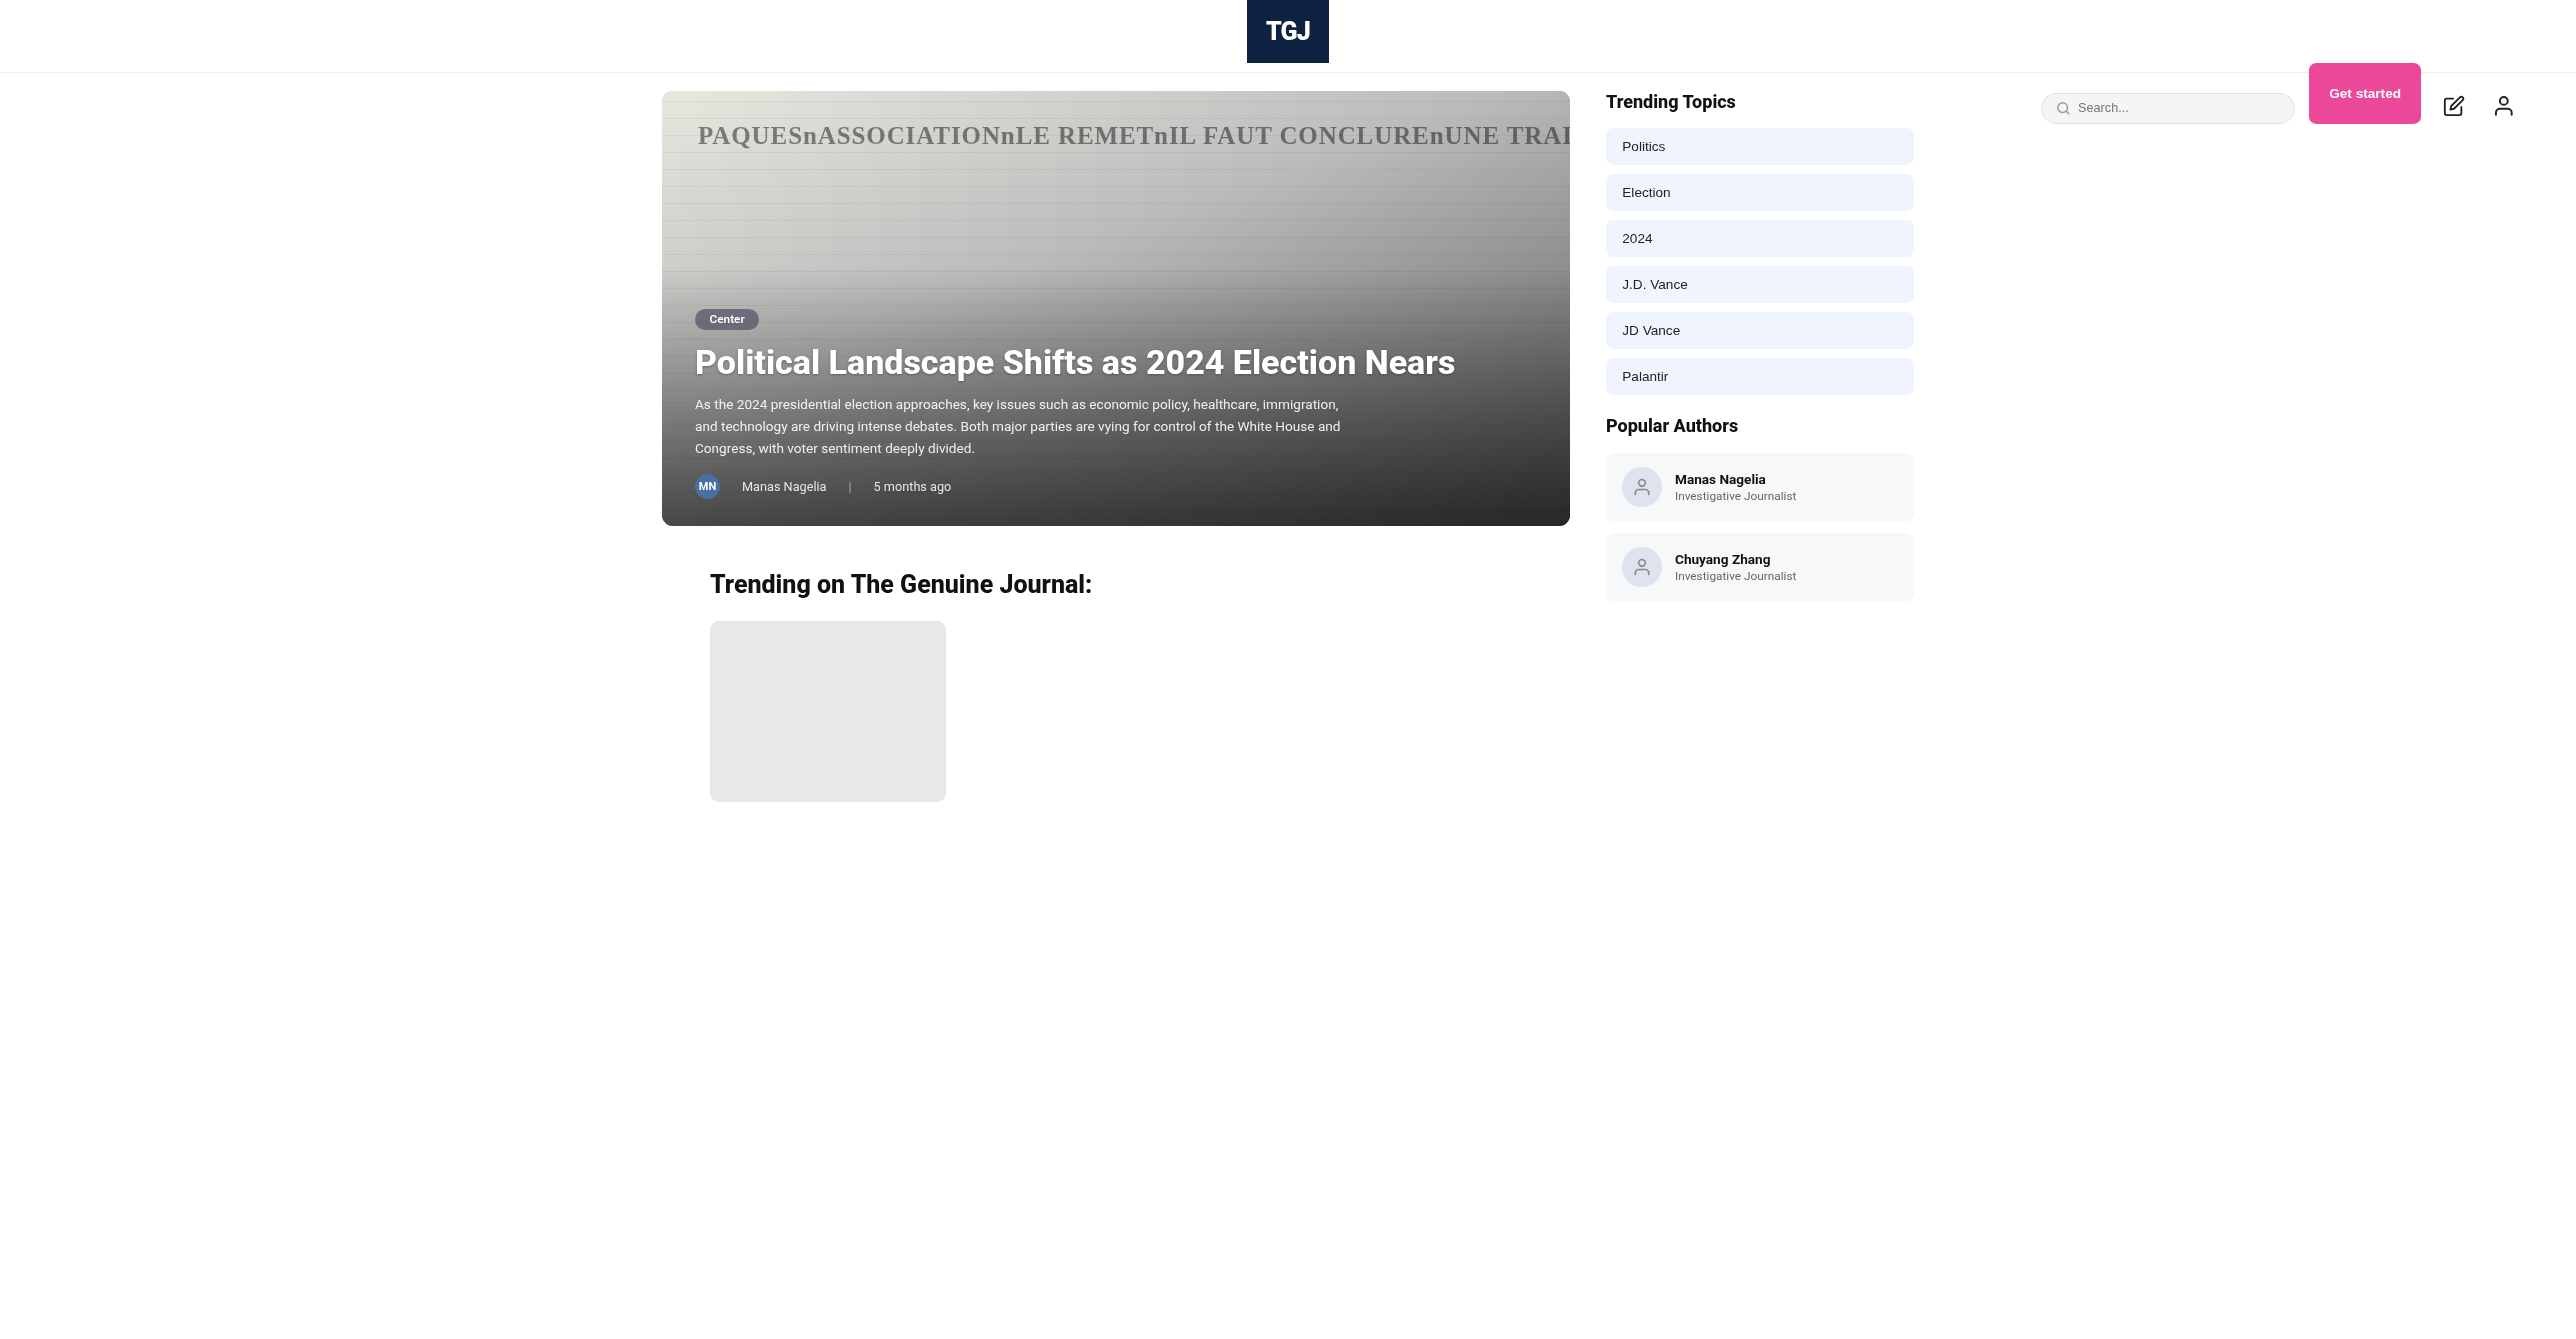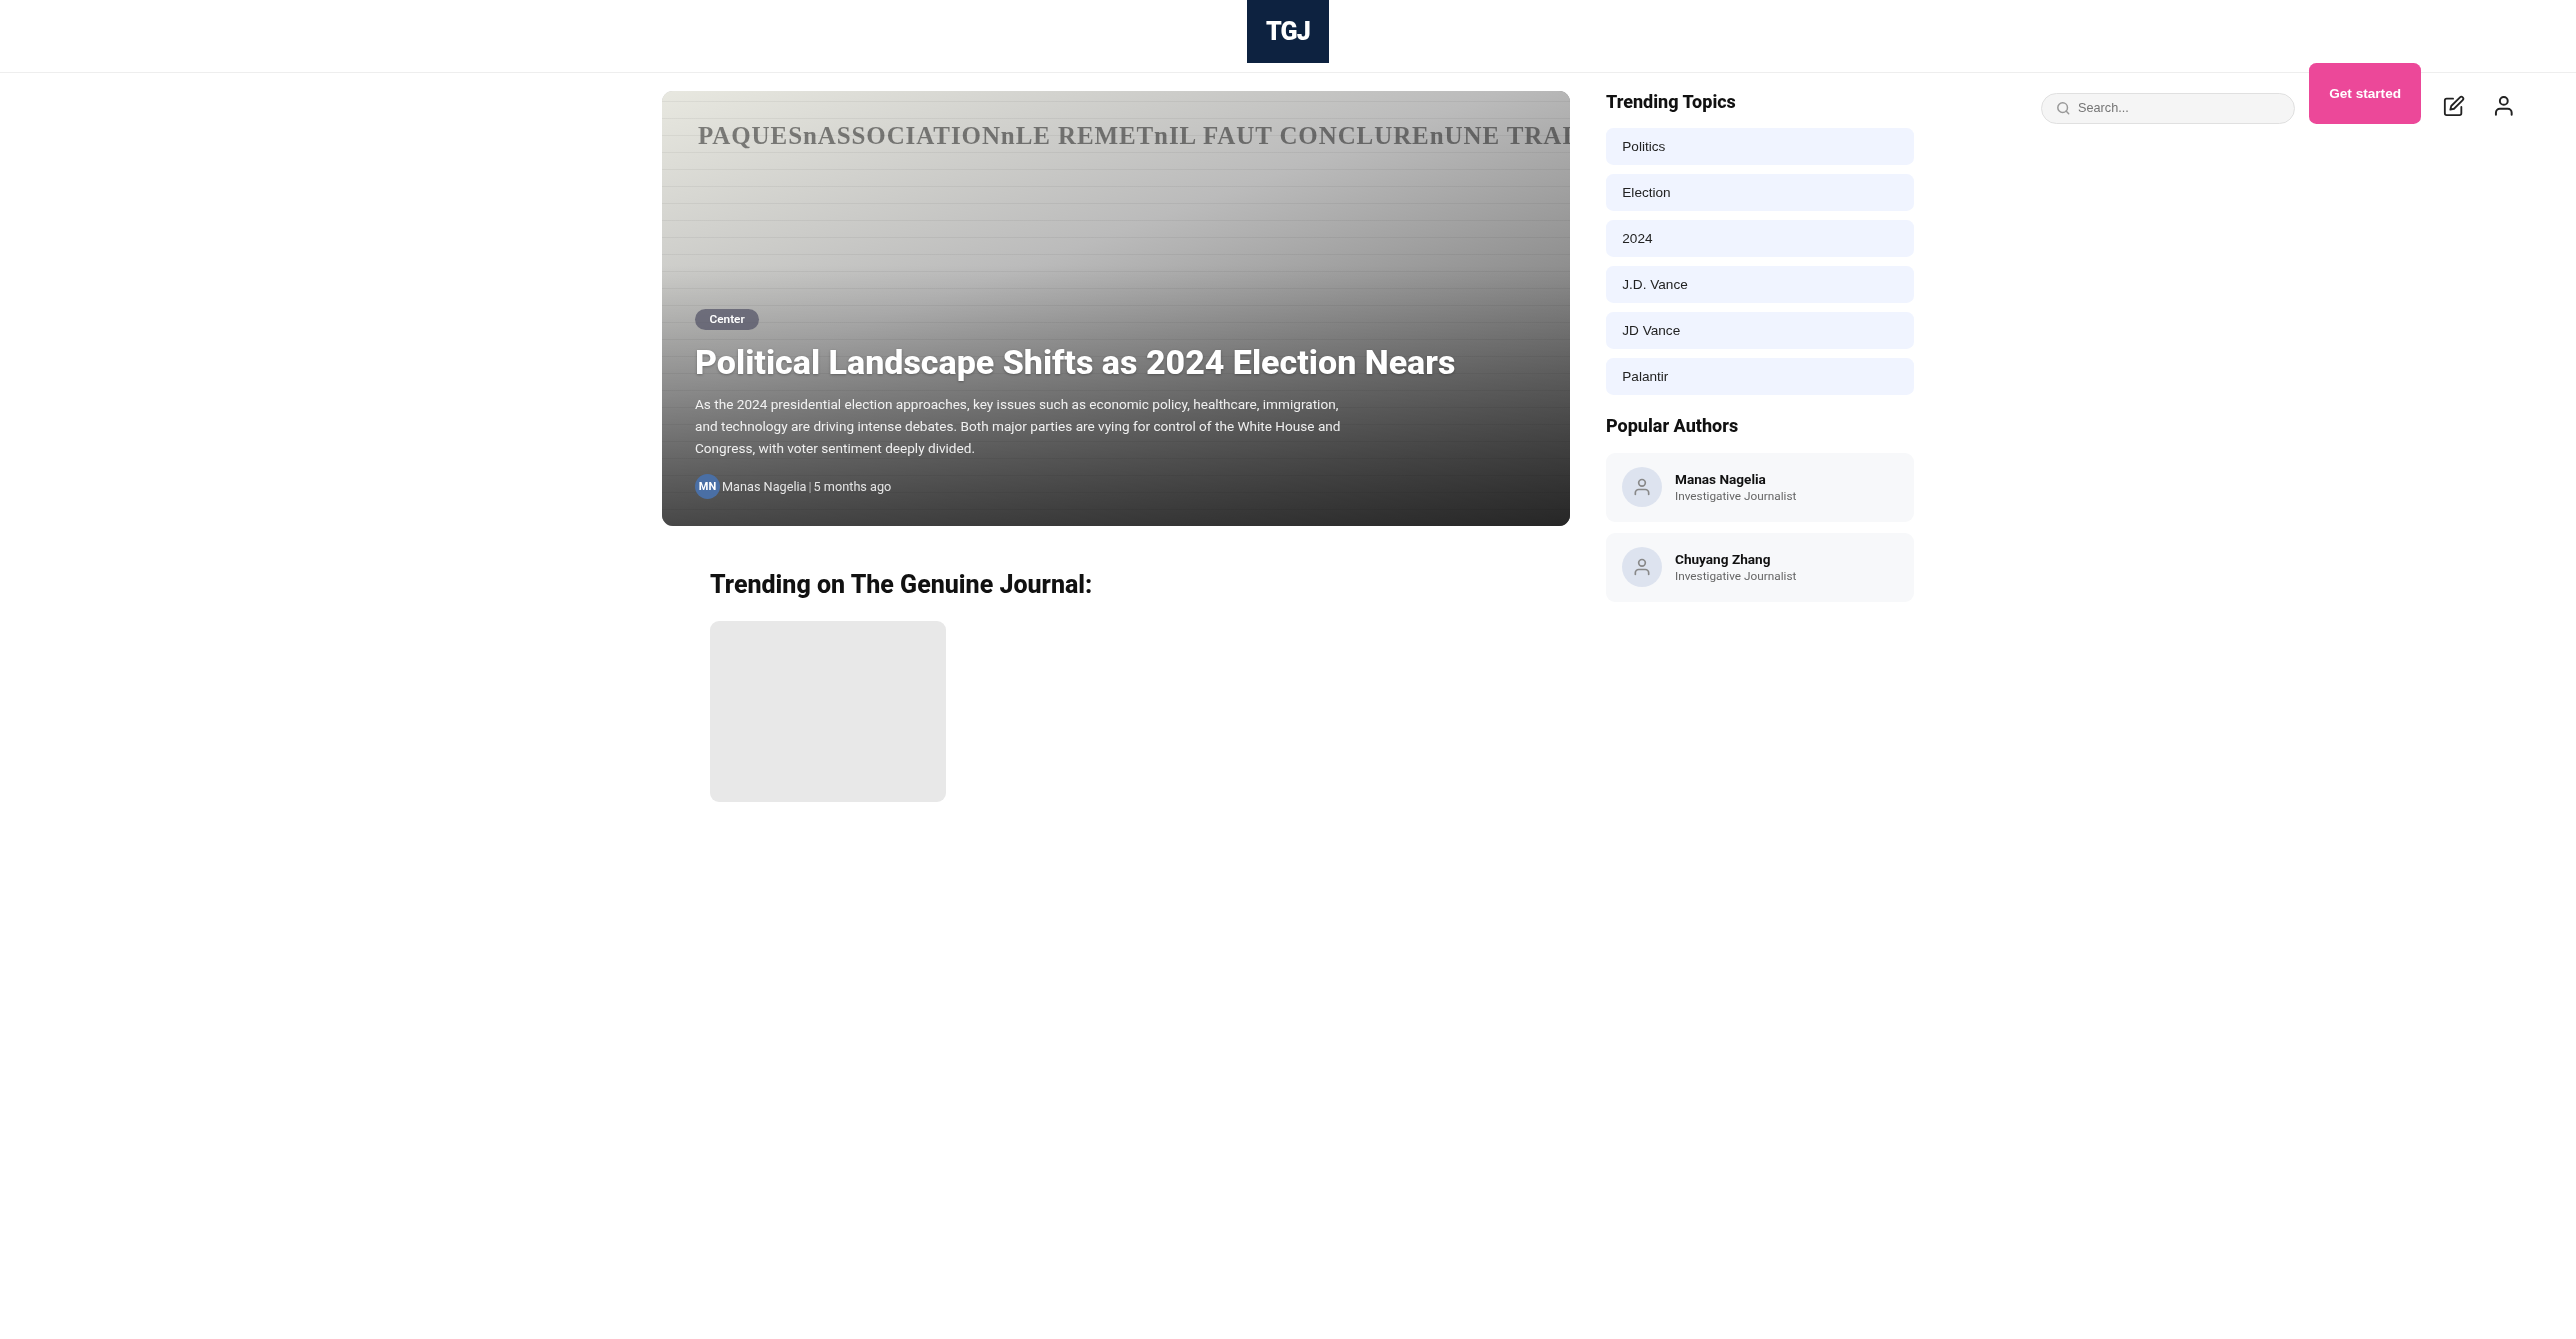--- a/index.html
+++ b/index.html
@@ -179,21 +179,21 @@
     .hero-description {
       font-size: 13.6px;
       color: rgba(255,255,255,0.9);
       line-height: 1.6;
       max-width: 653px;
       margin-bottom: 14.5px;
     }
     .hero-meta {
       display: flex;
       align-items: center;
-      gap: 2px;
+      gap: 22px;
       font-size: 12.7px;
       color: rgba(255,255,255,0.85);
     }
     .author-avatar {
       width: 25px;
       height: 25px;
       border-radius: 50%;
       background: #4a6fa5;
       display: flex;
       align-items: center;

